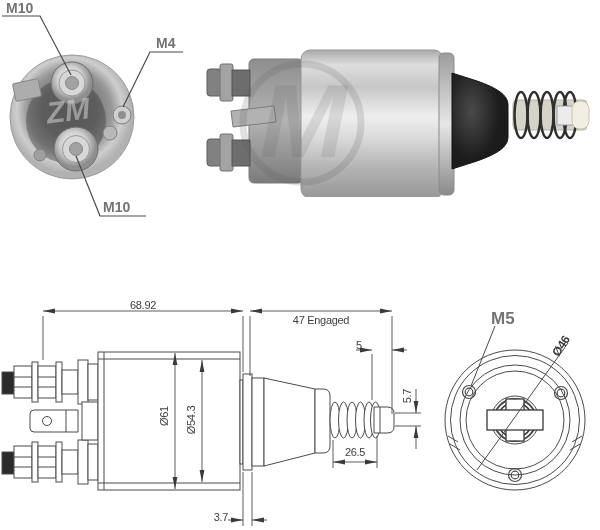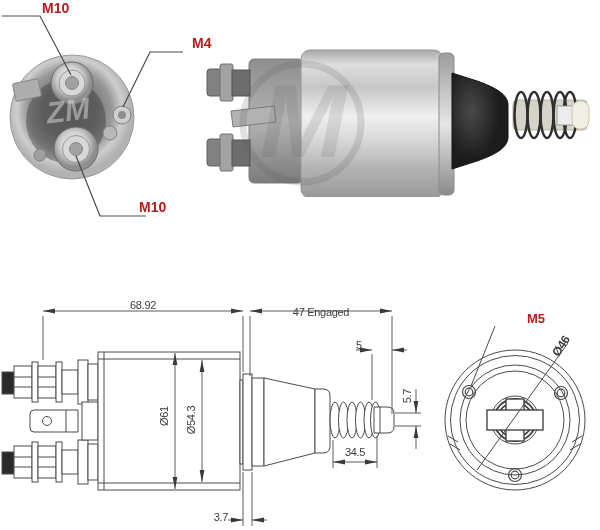--- a/index.html
+++ b/index.html
@@ -1,22 +1,22 @@
 <!DOCTYPE html>
 <html><head>
 <meta charset="utf-8">
 <style>
   html,body{margin:0;padding:0;background:#fff;}
   .canvas{position:relative;width:600px;height:530px;background:#ffffff;overflow:hidden;
           font-family:"Liberation Sans",sans-serif;}
   .fig{position:absolute;margin:0;padding:0;}
   .abs{position:absolute;}
   svg{display:block;}
-  .lbl{position:absolute;font-weight:700;font-size:14px;color:#b91c1c;line-height:14px;
-       letter-spacing:0;white-space:nowrap;margin-left:36px;}
+  .lbl{position:absolute;font-weight:700;font-size:14px;color:#737373;line-height:14px;
+       letter-spacing:0;white-space:nowrap;}
   .dim{position:absolute;font-size:11px;color:#3d3d3d;letter-spacing:-0.3px;text-align:center;
        line-height:12px;white-space:nowrap;}
   .rot90{transform:rotate(-90deg);transform-origin:center center;}
   .rot46{transform:rotate(-56deg);transform-origin:center center;}
   .wm-zm{position:absolute;left:22px;top:94px;width:92px;text-align:center;
          font-style:italic;font-weight:800;font-size:30px;color:rgba(235,235,235,0.45);
          transform:rotate(-7deg);pointer-events:none;}
   .wm-m{position:absolute;left:48px;top:20px;width:100px;height:112px;line-height:112px;
         text-align:center;font-style:italic;font-weight:900;font-size:104px;
         color:rgba(90,90,90,0.15);pointer-events:none;}
@@ -240,24 +240,24 @@
       </g>
       <g stroke="#4a4a4a" stroke-width="0.9" fill="none">
         <line x1="175" y1="63" x2="175" y2="199" marker-start="url(#aS)" marker-end="url(#aE)"></line>
       </g>
       <g stroke="#4a4a4a" stroke-width="0.9" fill="none">
         <line x1="202" y1="70" x2="202" y2="192" marker-start="url(#aS)" marker-end="url(#aE)"></line>
       </g>
     </svg>
 
     <div class="dim" style="left:118px;top:9px;width:50px">68.92</div>
-    <div class="dim" style="left:283px;top:16px;width:76px">47 Engaged</div>
+    <div class="dim" style="left:283px;top:24px;width:76px">47 Engaged</div>
     <div class="dim" style="left:352px;top:49px;width:14px">5</div>
     <div class="dim rot90" style="left:394px;top:100px;width:26px">5.7</div>
-    <div class="dim" style="left:336px;top:156px;width:38px">34.5</div>
+    <div class="dim" style="left:336px;top:156px;width:38px">26.5</div>
     <div class="dim" style="left:206px;top:221px;width:30px">3.7</div>
     <div class="dim rot90" style="left:149px;top:120px;width:30px">Ø61</div>
     <div class="dim rot90" style="left:169px;top:124px;width:44px">Ø54.3</div>
   </figure>
 
   <figure class="fig" style="left:440px;top:300px;width:160px;height:228px">
     <svg width="160" height="228" viewBox="0 0 160 228">
       <defs>
         <clipPath id="ctr">
             <circle cx="75" cy="120" r="17"></circle>
@@ -291,17 +291,17 @@
       </g>
       <g stroke="#4a4a4a">
         <line x1="8" y1="136" x2="18" y2="142"></line>
           <line x1="10" y1="144" x2="20" y2="150"></line>
         <line x1="142" y1="136" x2="132" y2="142"></line>
           <line x1="140" y1="144" x2="130" y2="150"></line>
       </g>
       <line x1="31" y1="86" x2="55" y2="26" stroke="#4a4a4a"></line>
       <line x1="128" y1="43" x2="37" y2="170" stroke="#4a4a4a"></line>
     </svg>
-    <div class="lbl" style="left:51px;top:12px;font-size:13px">M5</div>
+    <div class="lbl" style="left:51px;top:12px;font-size:17px">M5</div>
     <div class="dim rot46" style="left:103px;top:40px;width:36px;font-weight:700;font-size:12px">Ø46</div>
   </figure>
 
 </div>
 
 </body></html>

